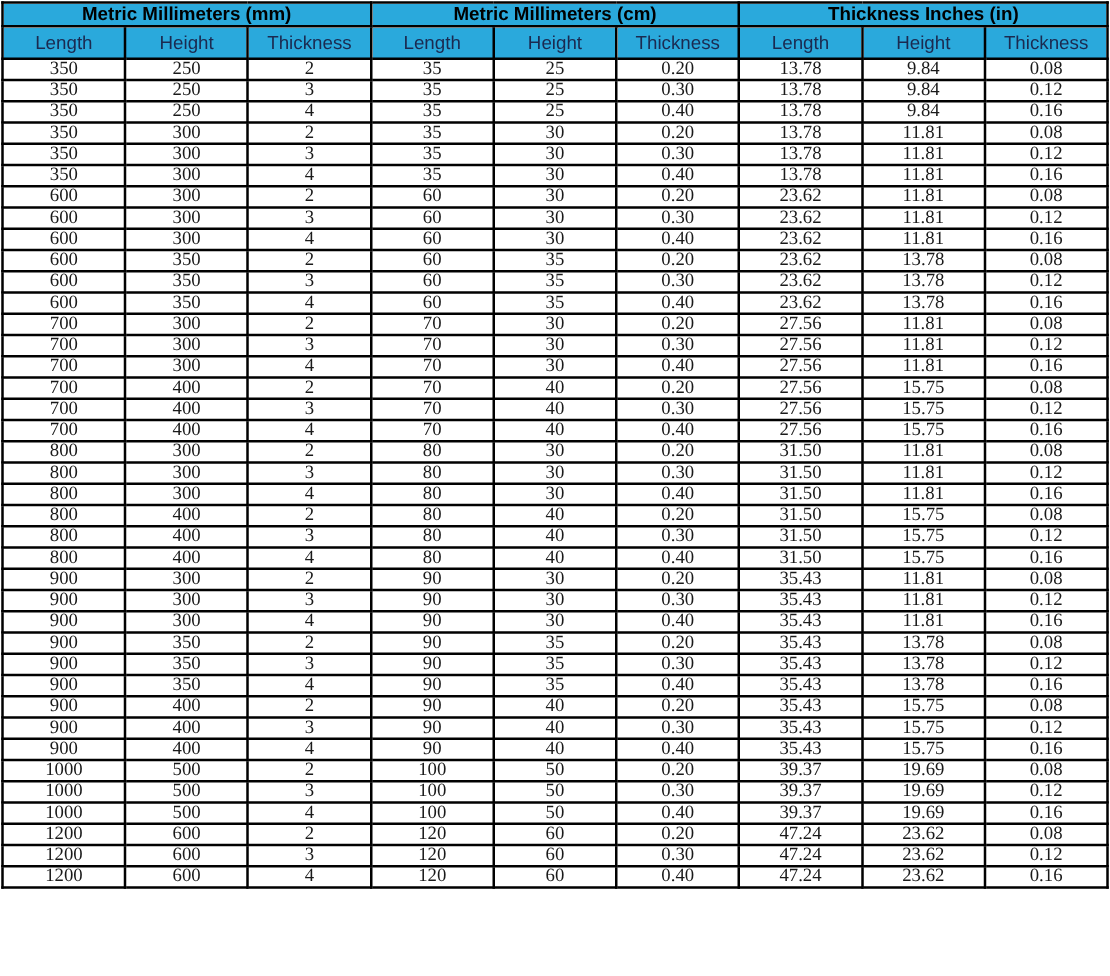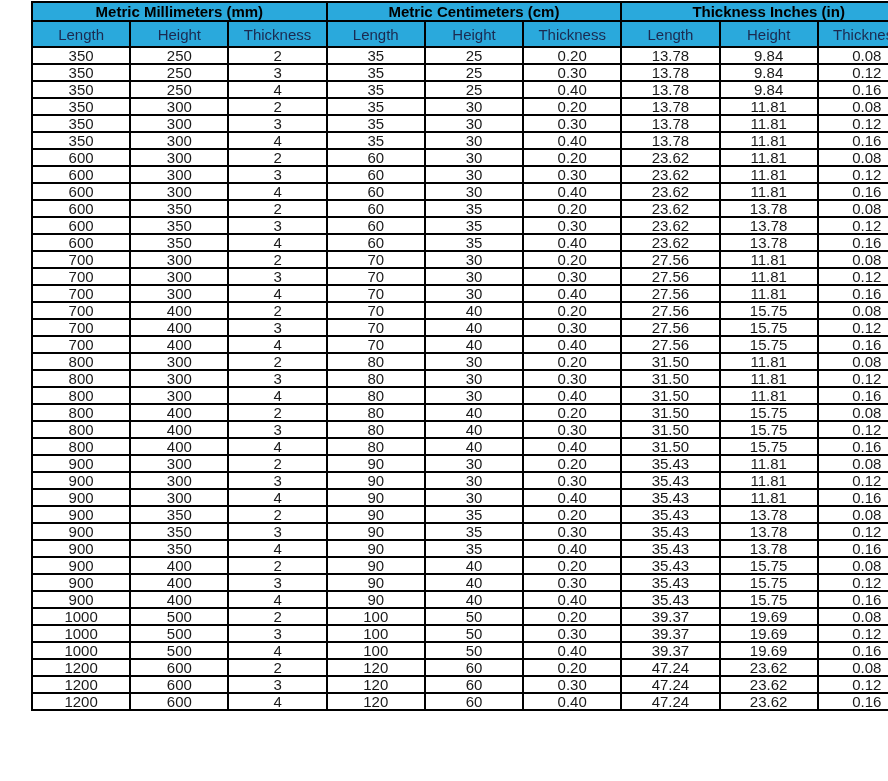--- a/index.html
+++ b/index.html
@@ -14,21 +14,20 @@
     margin: 0;
     padding: 0;
     background: #FFFFFF;
     font-family: "Liberation Sans", sans-serif;
   }
   .page {
     width: 888px;
     height: 781px;
     box-sizing: border-box;
     overflow: hidden;
-    padding-left: 30px;
   }
   table.size-table {
     width: 886px;
     border-collapse: collapse;
     table-layout: fixed;
     margin: 1px 0 0 1px;
   }
   table.size-table col { width: 11.111%; }
   table.size-table th,
   table.size-table td {
@@ -46,21 +45,21 @@
     background: var(--header-bg);
     color: var(--group-text);
     font-weight: bold;
   }
   tr.column-header-row { height: 26px; }
   tr.column-header-row th {
     background: var(--header-bg);
     color: var(--sub-text);
     font-weight: normal;
   }
-  tbody tr { height: 17px; }
+  tbody tr { height: 17px; font-family: Liberation Serif, serif; }
   tbody td {
     background: var(--row-bg);
     color: var(--cell-text);
     font-weight: normal;
   }
 </style>
 </head>
 <body>
 
 <div class="page">
@@ -72,21 +71,21 @@
         <col>
         <col>
         <col>
         <col>
         <col>
         <col>
     </colgroup>
     <thead>
       <tr class="group-header-row" id="group-header-row">
           <th colspan="3">Metric Millimeters (mm)</th>
-          <th colspan="3">Metric Centimeters (cm)</th>
+          <th colspan="3">Metric Millimeters (cm)</th>
           <th colspan="3">Thickness Inches (in)</th>
         </tr>
       <tr class="column-header-row" id="column-header-row">
           <th>Length</th>
           <th>Height</th>
           <th>Thickness</th>
           <th>Length</th>
           <th>Height</th>
           <th>Thickness</th>
           <th>Length</th>

